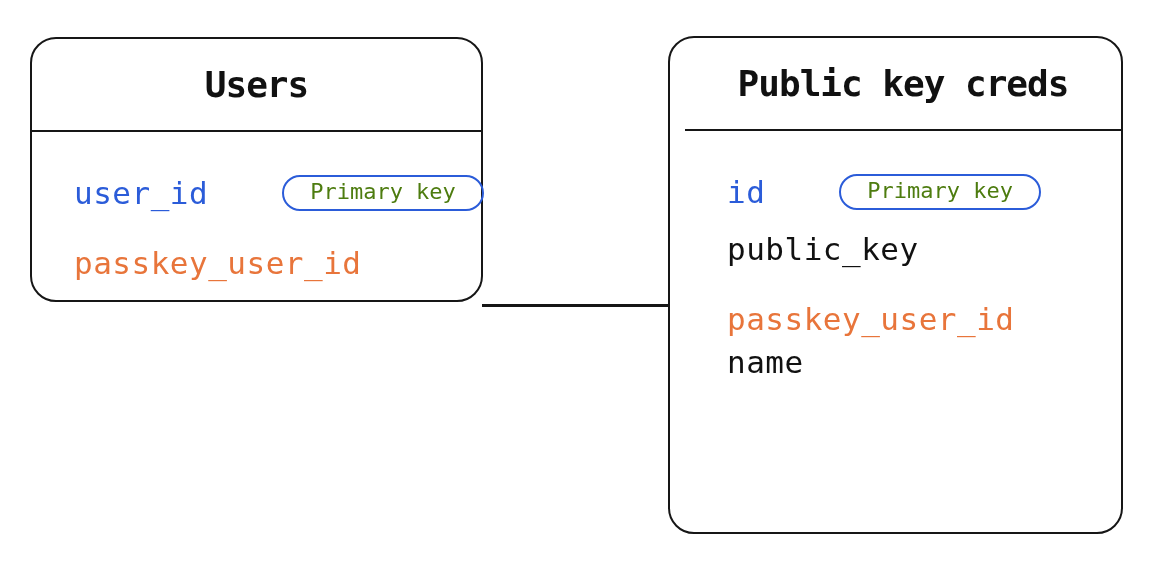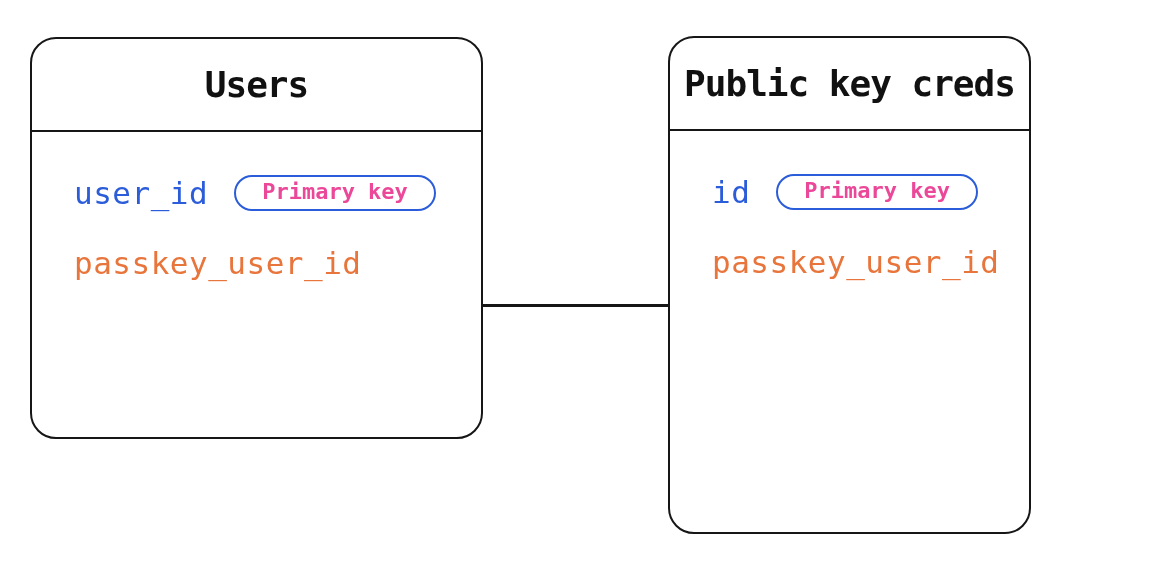--- a/index.html
+++ b/index.html
@@ -18,27 +18,28 @@
     position: absolute;
     background: #ffffff;
     border: 2.5px solid #161616;
     border-radius: 26px;
     box-sizing: border-box;
   }
   #table-users {
     left: 30px;
     top: 37px;
     width: 453px;
-    height: 402px;
+    height: 265px;
   }
   #table-creds {
     left: 668px;
     top: 36px;
-    width: 363px;
+    width: 455px;
     height: 498px;
+    padding-left: 15px;
   }
   .entity-header {
     height: 93px;
     display: flex;
     align-items: center;
     justify-content: center;
     border-bottom: 2.5px solid #161616;
     box-sizing: border-box;
   }
   .entity-title {
@@ -48,37 +49,38 @@
     color: #111111;
     white-space: nowrap;
   }
   .rows {
     padding: 33px 0 0 42px;
   }
   .row {
     height: 56.5px;
     display: flex;
     align-items: center;
+    gap: 48px;
   }
   .fname {
     font-size: 31px;
     letter-spacing: 0.5px;
     color: #111111;
     white-space: nowrap;
   }
   .fname.pk { color: #2b5cd9; }
   .fname.fk { color: #e8753b; margin-top: 27px; }
   .badge {
     margin-left: 26px;
     border: 2.5px solid #2b5cd9;
-    color: #ec4899;
+    color: #4d7c0f;
     border-radius: 20px;
     padding: 2px 26px 5px 26px;
     font-size: 22px;
-    font-weight: bold;
+    font-weight: normal;
     white-space: nowrap;
     box-sizing: border-box;
   }
   .rel-line {
     position: absolute;
     left: 482px;
     top: 304px;
     width: 187px;
     height: 2.5px;
     background: #161616;
@@ -107,16 +109,22 @@
 <div class="entity" id="table-creds">
   <div class="entity-header">
     <span class="entity-title">Public key creds</span>
   </div>
   <div class="rows">
     <div class="row">
       <span class="fname pk">id</span>
       <span class="badge">Primary key</span>
     </div>
     <div class="row">
+      <span class="fname">public_key</span>
+    </div>
+    <div class="row">
       <span class="fname fk">passkey_user_id</span>
+    </div>
+    <div class="row">
+      <span class="fname">name</span>
     </div>
   </div>
 </div>
 
 </body></html>

